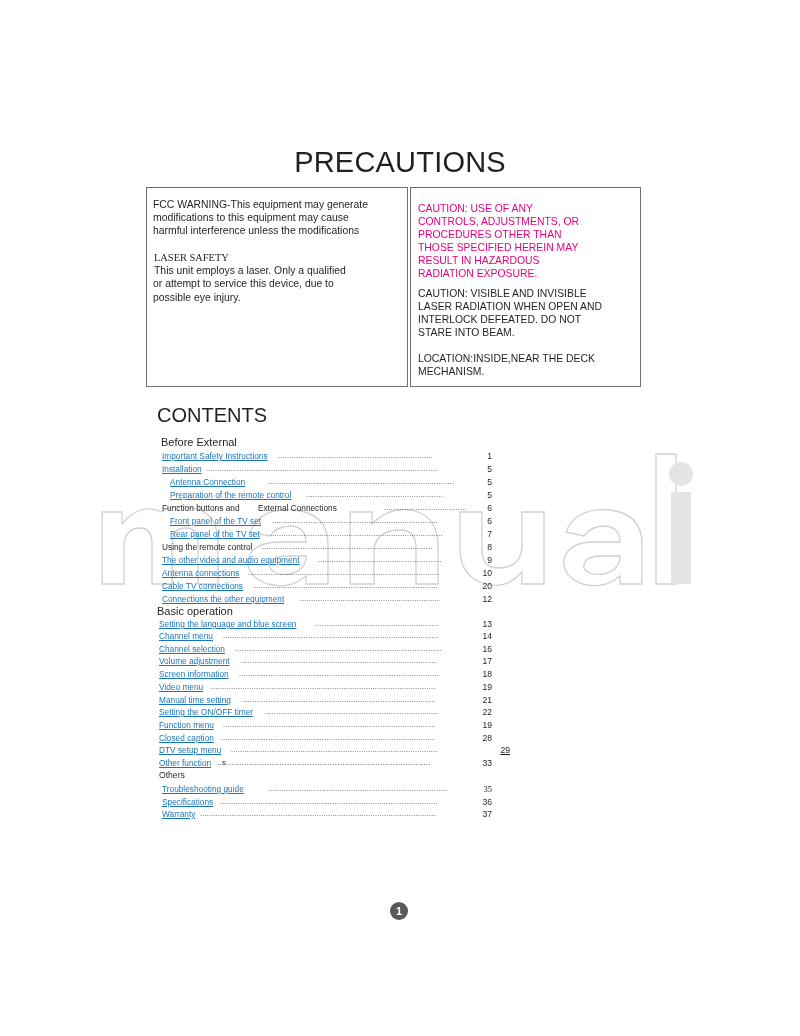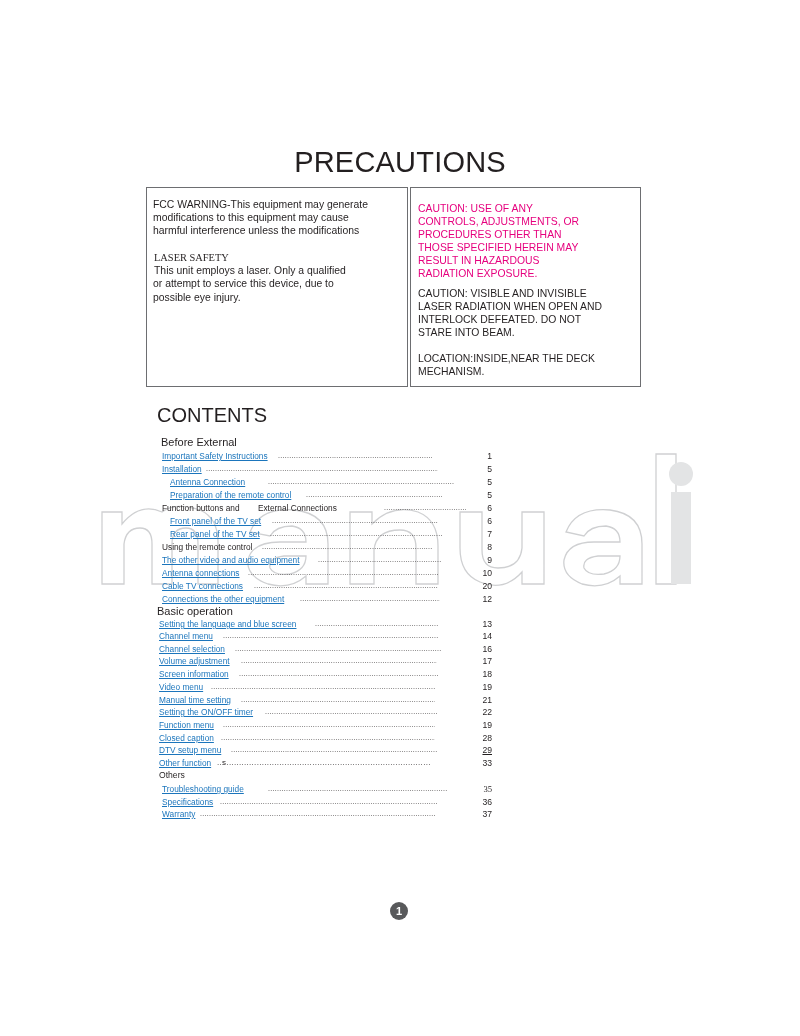--- a/index.html
+++ b/index.html
@@ -306,21 +306,21 @@
     <span class="page" style="left:315px;">19</span>
   </div>
   <div class="toc-row" style="left:159px; top:732px;">
     <span class="label link">Closed caption</span>
     <span class="leader" style="left:62px; width:214px;">.............................................................................................................</span>
     <span class="page" style="left:315px;">28</span>
   </div>
   <div class="toc-row" style="left:159px; top:744px;">
     <span class="label link">DTV setup menu</span>
     <span class="leader" style="left:72px; width:206px;">.........................................................................................................</span>
-    <span class="page" style="left:315px;text-decoration:underline;">29</span>
+    <span class="page" style="left:333px;text-decoration:underline;">29</span>
   </div>
   <div class="toc-row" style="left:159px; top:757px;">
     <span class="label link">Other function</span>
     <span class="leader" style="left:58px; width:214px; font-size:8px;"><span> ..s</span>..........................................................................................................</span>
     <span class="page" style="left:315px;">33</span>
   </div>
 
   <div class="toc-row" style="left:159px; top:769px; font-size:8.6px;">
     <span class="label plain">Others</span>
   </div>

